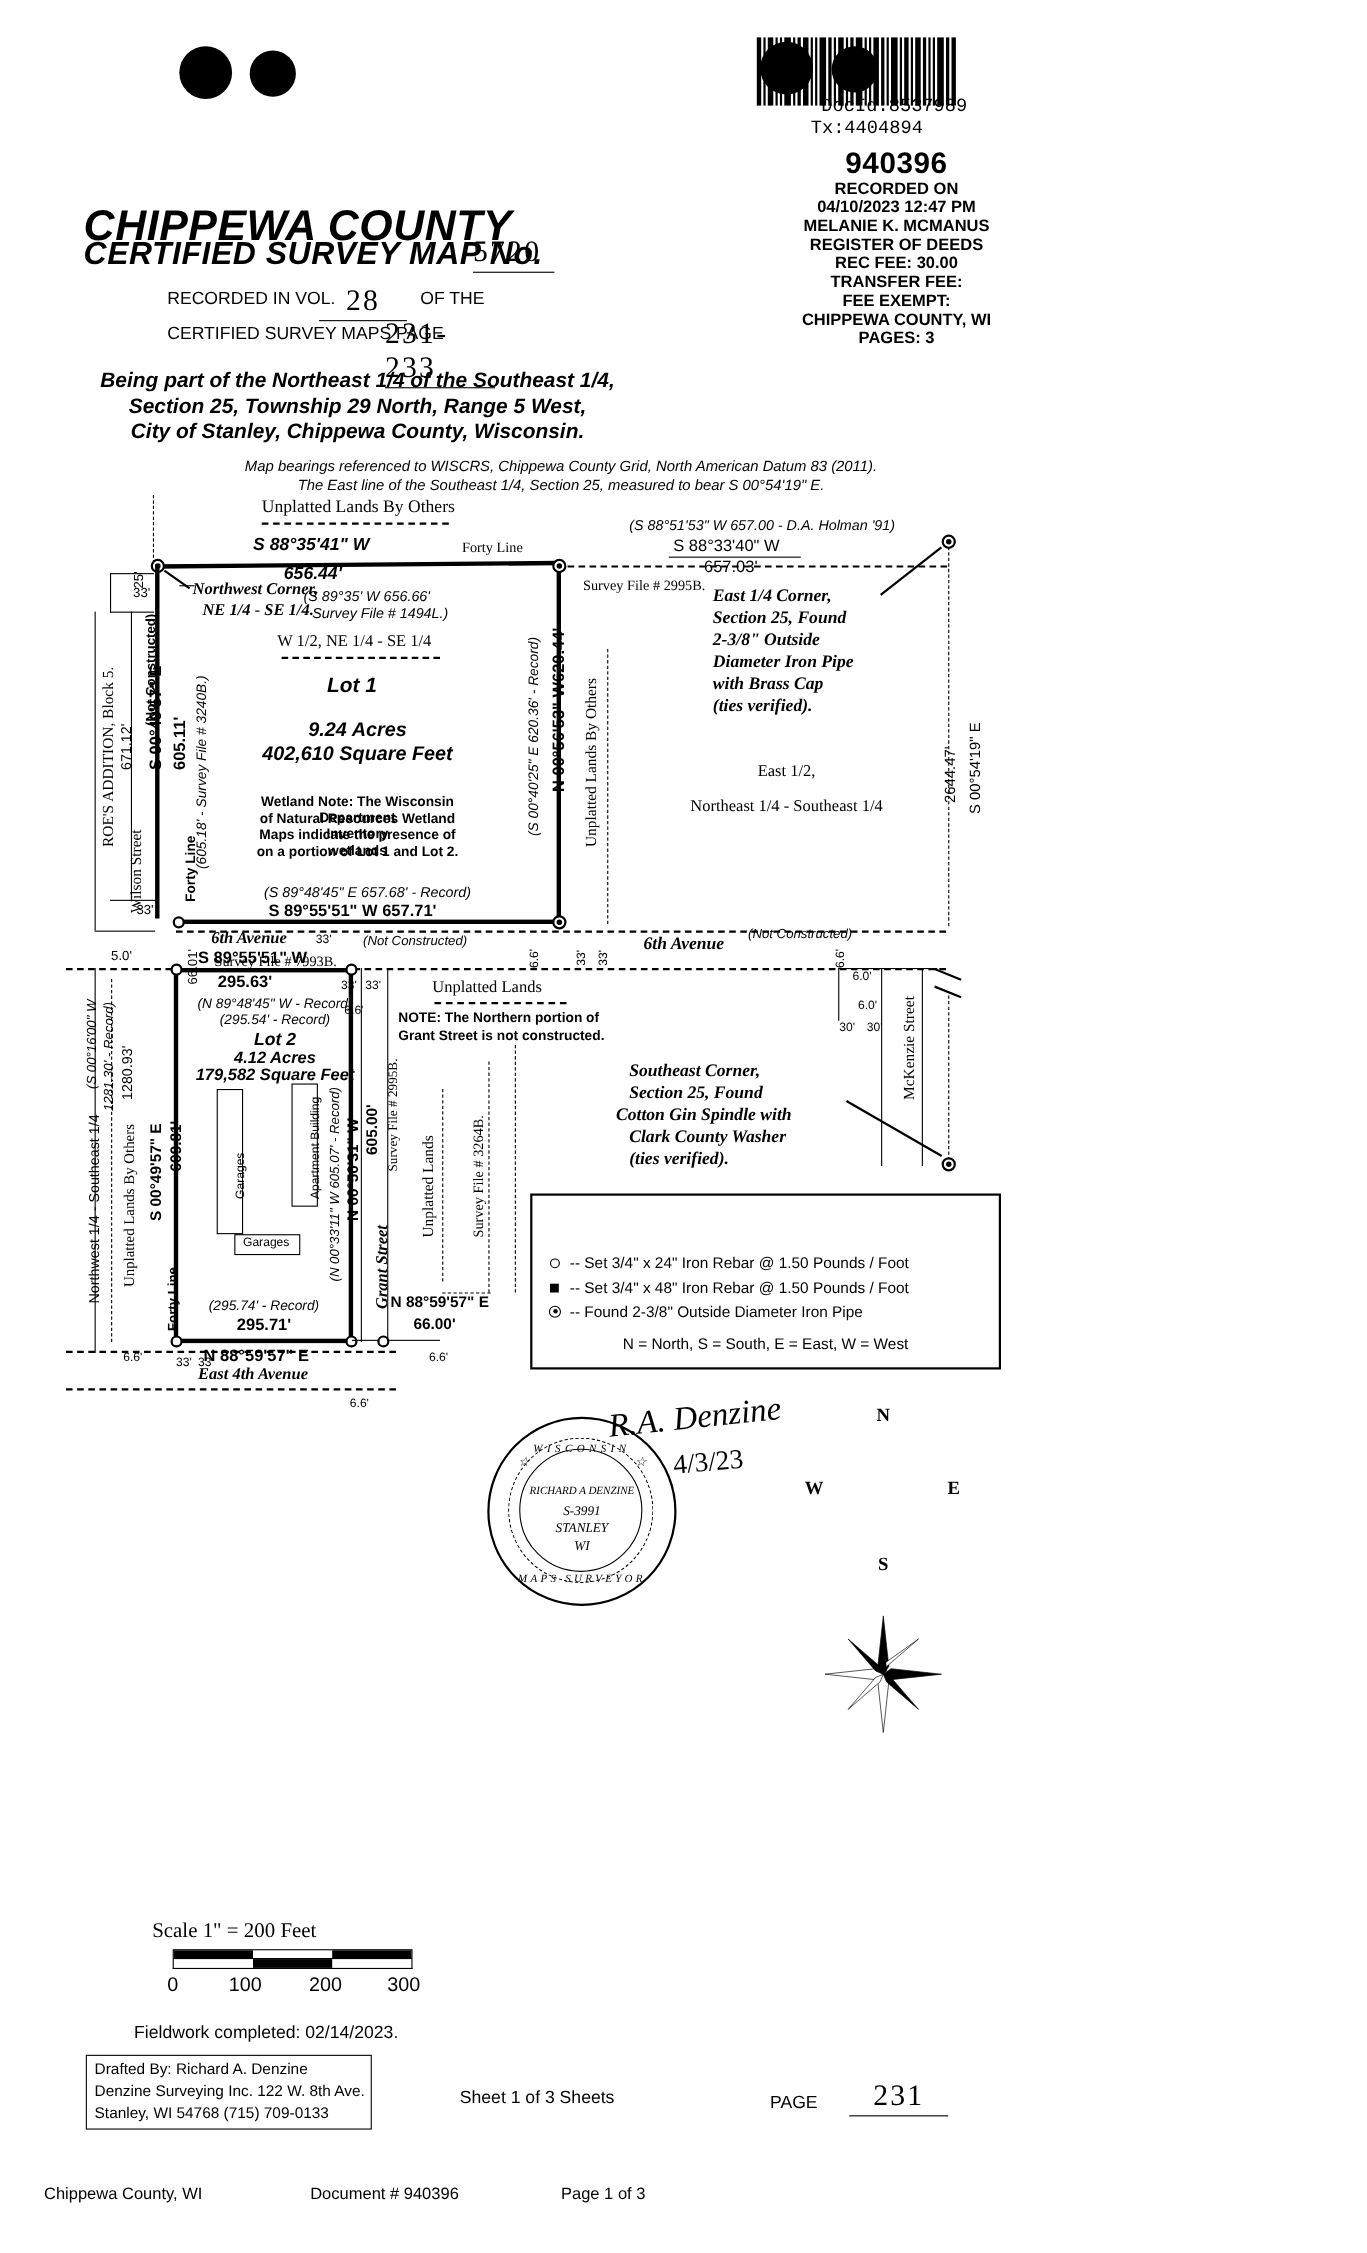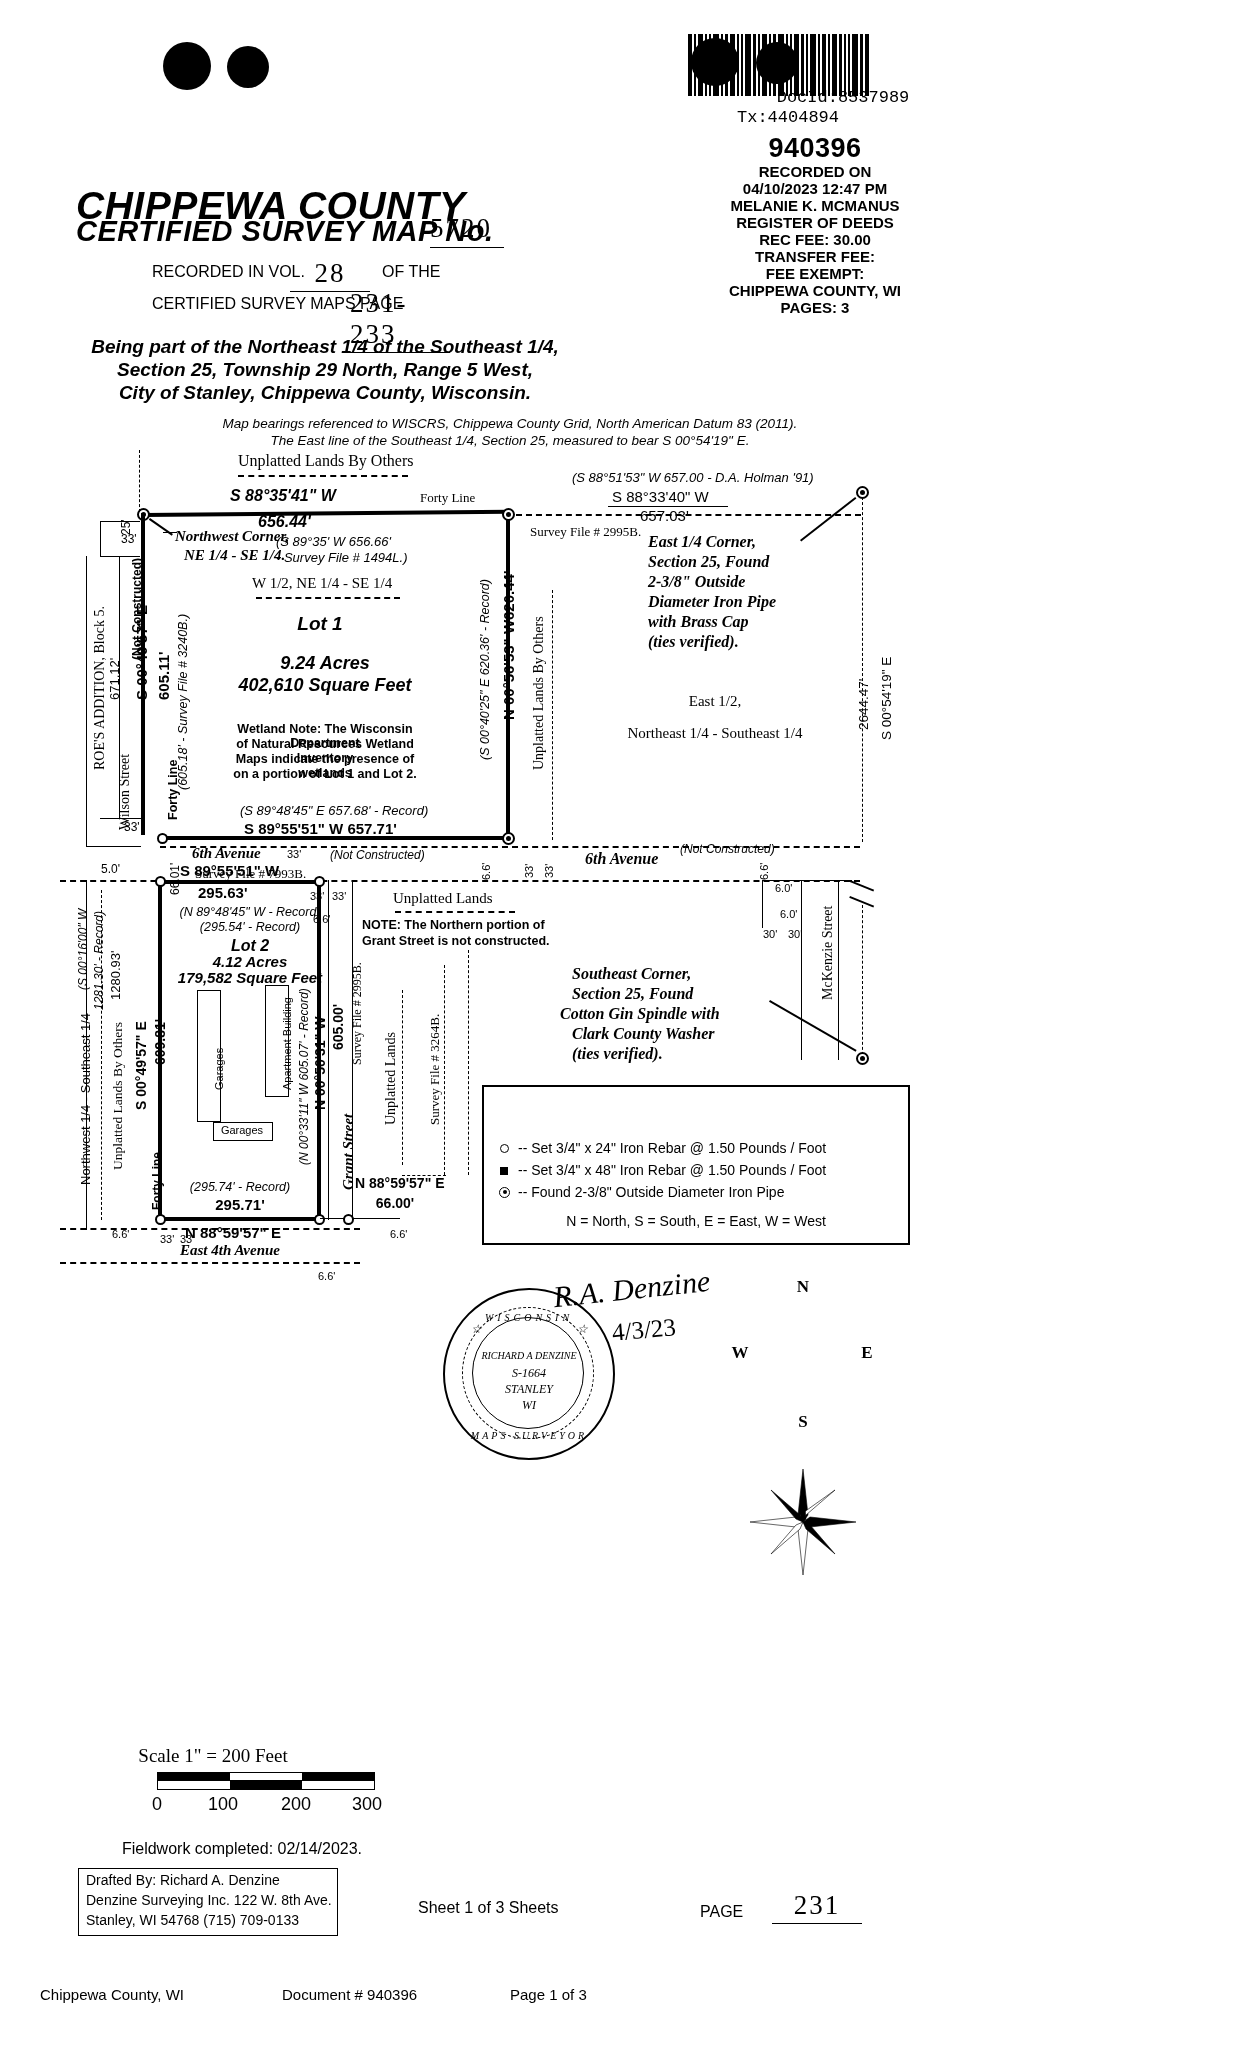--- a/index.html
+++ b/index.html
@@ -92,21 +92,21 @@
         <i style="width:2px"></i>
       <i style="width:2px"></i>
         <i style="width:6px"></i>
         <i style="width:3px"></i>
         <i style="width:4px"></i>
     </div>
   </div>
   <div class="abs dot" style="left:691px;top:38px;width:48px;height:48px;"></div>
   <div class="abs dot" style="left:756px;top:42px;width:42px;height:42px;"></div>
 
-  <div class="abs mono ctr" style="left:728px;top:88px;width:230px;font-size:17px;">DocId:8537989</div>
+  <div class="abs mono ctr" style="left:698px;top:88px;width:230px;font-size:17px;">DocId:8537989</div>
   <div class="abs mono ctr" style="left:688px;top:108px;width:200px;font-size:17px;">Tx:4404894</div>
 
   <div class="abs ctr b" style="left:700px;top:133px;width:230px;font-size:27px;letter-spacing:0.5px;">940396</div>
   <div class="abs ctr b" style="left:700px;top:163px;width:230px;font-size:15px;">RECORDED ON</div>
   <div class="abs ctr b" style="left:690px;top:180px;width:250px;font-size:15px;">04/10/2023 12:47 PM</div>
   <div class="abs ctr b" style="left:690px;top:197px;width:250px;font-size:15px;">MELANIE K. MCMANUS</div>
   <div class="abs ctr b" style="left:690px;top:214px;width:250px;font-size:15px;">REGISTER OF DEEDS</div>
   <div class="abs ctr b" style="left:690px;top:231px;width:250px;font-size:15px;">REC FEE: 30.00</div>
   <div class="abs ctr b" style="left:690px;top:248px;width:250px;font-size:15px;">TRANSFER FEE:</div>
   <div class="abs ctr b" style="left:690px;top:265px;width:250px;font-size:15px;">FEE EXEMPT:</div>
@@ -361,21 +361,21 @@
     </span>
     <span style="margin-left:18px;">-- Found  2-3/8"  Outside Diameter Iron Pipe</span>
   </div>
   <div class="abs ctr" style="left:482px;top:1213px;width:428px;font-size:14px;">N = North, S = South, E = East, W = West</div>
 
   <div class="abs seal" style="left:443px;top:1288px;font-style:italic;">
     <div class="inner"></div>
     <div class="inner2"></div>
     <div class="sealtxt" style="top:22px;letter-spacing:4px;font-size:10px;">WISCONSIN</div>
     <div class="sealtxt" style="top:60px;font-size:10px;">RICHARD A DENZINE</div>
-    <div class="sealtxt" style="top:76px;font-size:12px;">S-1664</div>
+    <div class="sealtxt" style="top:76px;font-size:12px;">S-3991</div>
     <div class="sealtxt" style="top:92px;font-size:12px;">STANLEY</div>
     <div class="sealtxt" style="top:108px;font-size:12px;">WI</div>
     <div class="sealtxt" style="top:140px;letter-spacing:3px;font-size:10px;">MAPS  SURVEYOR</div>
     <div class="abs" style="left:26px;top:32px;font-size:12px;">☆</div>
     <div class="abs" style="left:132px;top:32px;font-size:12px;">☆</div>
   </div>
   <div class="abs i ser" style="left:553px;top:1272px;font-size:30px;transform:rotate(-6deg);">R.A. Denzine</div>
   <div class="abs ser" style="left:612px;top:1316px;font-size:25px;transform:rotate(-5deg);">4/3/23</div>
 
   <div class="abs compass" style="left:738px;top:1285px;">

